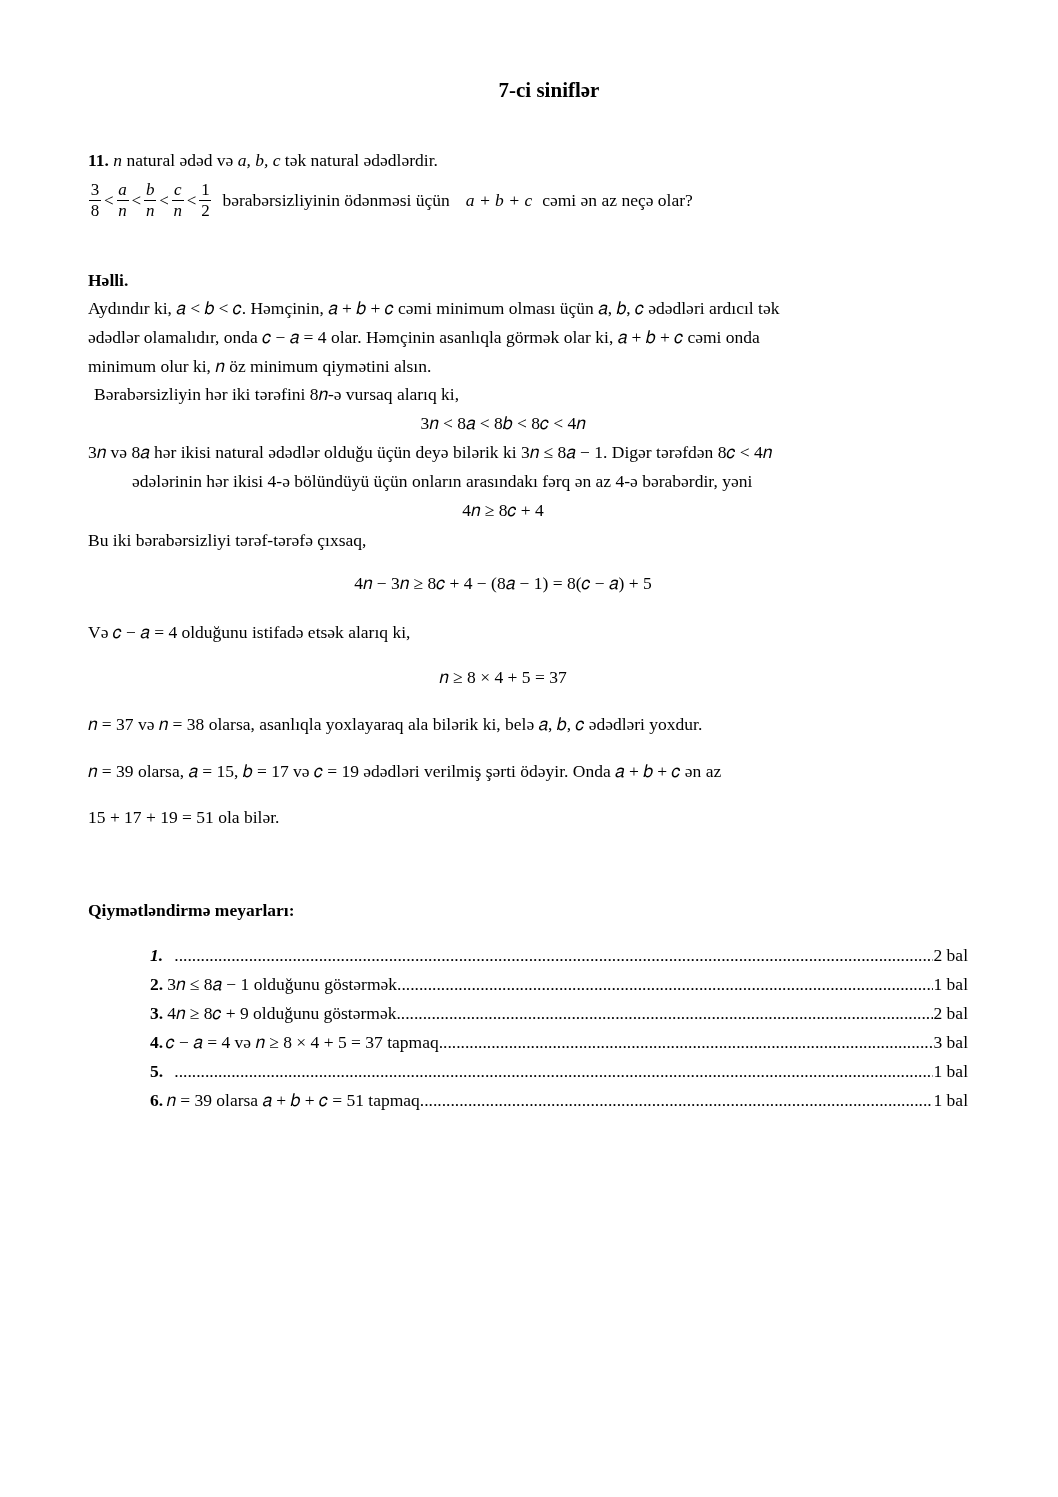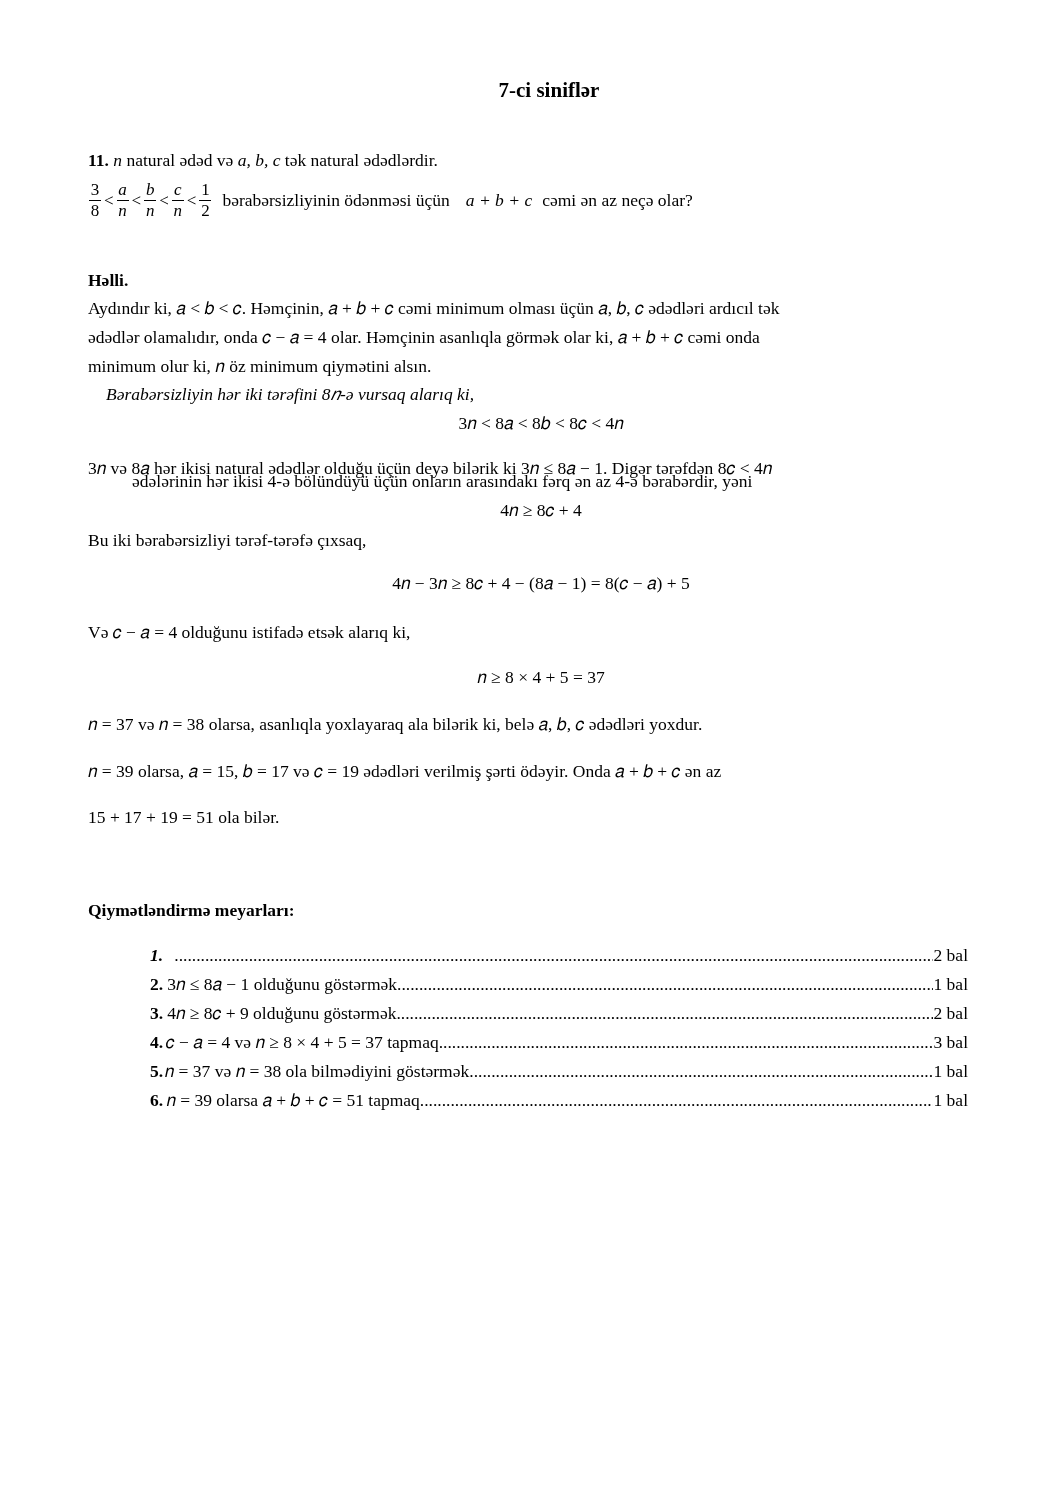--- a/index.html
+++ b/index.html
@@ -3,21 +3,21 @@
 <meta charset="utf-8">
 <style>
   html, body { margin: 0; padding: 0; background: #ffffff; }
   body {
     width: 1058px; height: 1497px; position: relative; overflow: hidden;
     font-family: "Liberation Serif", serif; color: #000; font-size: 17.5px;
   }
   .abs { position: absolute; white-space: nowrap; }
   .title { left: 0; width: 1098px; text-align: center; top: 78px; font-weight: bold; font-size: 21px; }
   .bold { font-weight: bold; }
-  .center { left: 16px; width: 1006px; text-align: center; padding-left: 22px; }
+  .center { left: 0; width: 1006px; text-align: center; }
   i, .it { font-style: italic; }
   .frac-row { top: 180px; left: 88px; display: flex; align-items: center; }
   .frac { display: inline-flex; flex-direction: column; align-items: center; margin: 0 1px; font-size: 17px; line-height: 20px; }
   .frac .num { border-bottom: 1px solid #000; padding: 0 1px; }
   .frac .num, .frac .den { min-width: 10px; text-align: center; }
   .lt { margin: 0 2px; font-size: 17px; }
   .crit { left: 150px; width: 818px; display: flex; align-items: baseline; }
   .crit .num { width: 34px; font-weight: bold; }
   .crit .txt { flex: 0 0 auto; }
   .crit .dots { flex: 1 1 auto; overflow: hidden; letter-spacing: 0; }
@@ -61,23 +61,23 @@
     </span>
   <span style="margin-left:10px;">bərabərsizliyinin ödənməsi üçün</span>
   <i style="margin-left:16px;">a + b + c</i>
   <span style="margin-left:10px;">cəmi ən az neçə olar?</span>
 </div>
 
 <div class="abs bold" style="top:270px; left:88px;text-align:right;">Həlli.</div>
 <div class="abs" style="top:298px; left:88px;">Aydındır ki, 𝑎 &lt; 𝑏 &lt; 𝑐. Həmçinin, 𝑎 + 𝑏 + 𝑐 cəmi minimum olması üçün 𝑎, 𝑏, 𝑐 ədədləri ardıcıl tək</div>
 <div class="abs" style="top:327px; left:88px;">ədədlər olamalıdır, onda  𝑐 − 𝑎 = 4 olar. Həmçinin asanlıqla görmək olar ki, 𝑎 + 𝑏 + 𝑐 cəmi onda</div>
 <div class="abs" style="top:356px; left:88px;">minimum olur ki, 𝑛 öz minimum qiymətini alsın.</div>
-<div class="abs" style="top:384px; left:106px;font-style:italic;">Bərabərsizliyin hər iki tərəfini 8𝑛-ə vursaq alarıq ki,</div>
+<div class="abs" style="top:384px; left:94px;">Bərabərsizliyin hər iki tərəfini 8𝑛-ə vursaq alarıq ki,</div>
 <div class="abs center" style="top:413px;">3𝑛 &lt; 8𝑎 &lt; 8𝑏 &lt; 8𝑐 &lt; 4𝑛</div>
-<div class="abs" style="top:458px; left:88px;">3𝑛 və 8𝑎 hər ikisi natural ədədlər olduğu üçün deyə bilərik ki 3𝑛 ≤ 8𝑎 − 1. Digər tərəfdən 8𝑐 &lt; 4𝑛</div>
+<div class="abs" style="top:442px; left:88px;">3𝑛 və 8𝑎 hər ikisi natural ədədlər olduğu üçün deyə bilərik ki 3𝑛 ≤ 8𝑎 − 1. Digər tərəfdən 8𝑐 &lt; 4𝑛</div>
 <div class="abs" style="top:471px; left:88px;margin-left:44px;">ədələrinin hər ikisi 4-ə bölündüyü üçün onların arasındakı fərq ən az 4-ə bərabərdir, yəni</div>
 <div class="abs center" style="top:500px;">4𝑛 ≥ 8𝑐 + 4</div>
 <div class="abs" style="top:530px; left:88px;">Bu iki bərabərsizliyi tərəf-tərəfə çıxsaq,</div>
 <div class="abs center" style="top:573px;">4𝑛 − 3𝑛 ≥ 8𝑐 + 4 − (8𝑎 − 1) = 8(𝑐 − 𝑎) + 5</div>
 <div class="abs" style="top:622px; left:88px;">Və  𝑐 − 𝑎 = 4 olduğunu istifadə etsək alarıq ki,</div>
 <div class="abs center" style="top:667px;">𝑛 ≥ 8 × 4 + 5 = 37</div>
 <div class="abs" style="top:714px; left:88px;">𝑛 = 37 və 𝑛 = 38 olarsa, asanlıqla yoxlayaraq ala bilərik ki, belə 𝑎, 𝑏, 𝑐 ədədləri yoxdur.</div>
 <div class="abs" style="top:761px; left:88px;">𝑛 = 39 olarsa, 𝑎 = 15, 𝑏 = 17 və 𝑐 = 19 ədədləri verilmiş şərti ödəyir. Onda 𝑎 + 𝑏 + 𝑐 ən az</div>
 <div class="abs" style="top:807px; left:88px;">15 + 17 + 19 = 51 ola bilər.</div>
 
@@ -101,21 +101,20 @@
   <span class="pts">2 bal</span>
 </div>
 <div class="abs crit" style="top:1032px;">
   <span class="num">4.</span>
   <span class="txt">𝑐 − 𝑎 = 4 və  𝑛 ≥ 8 × 4 + 5 = 37 tapmaq</span>
   <span class="dots"></span>
   <span class="pts">3 bal</span>
 </div>
 <div class="abs crit" style="top:1061px;">
   <span class="num">5.</span>
-  <span class="txt">𝑛 = 37 və 𝑛 = 38 ola bilmədiyini göstərmək</span>
   <span class="dots"></span>
   <span class="pts">1 bal</span>
 </div>
 <div class="abs crit" style="top:1090px;">
   <span class="num">6.</span>
   <span class="txt">𝑛 = 39 olarsa 𝑎 + 𝑏 + 𝑐 = 51 tapmaq</span>
   <span class="dots"></span>
   <span class="pts">1 bal</span>
 </div>
 

